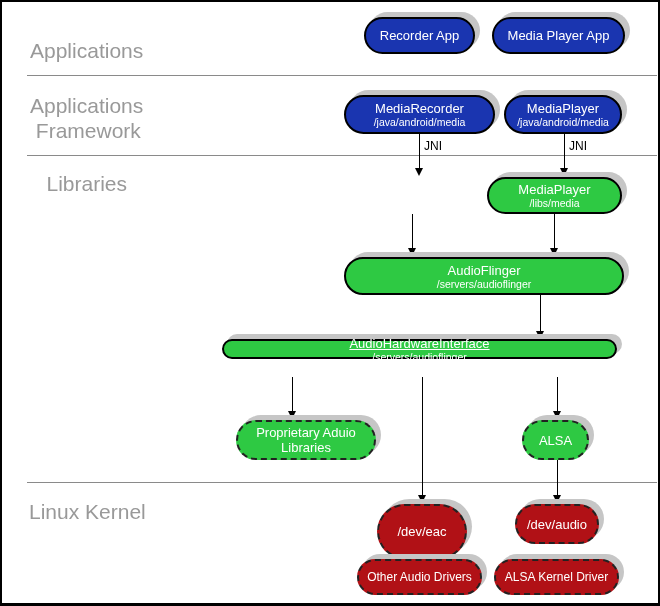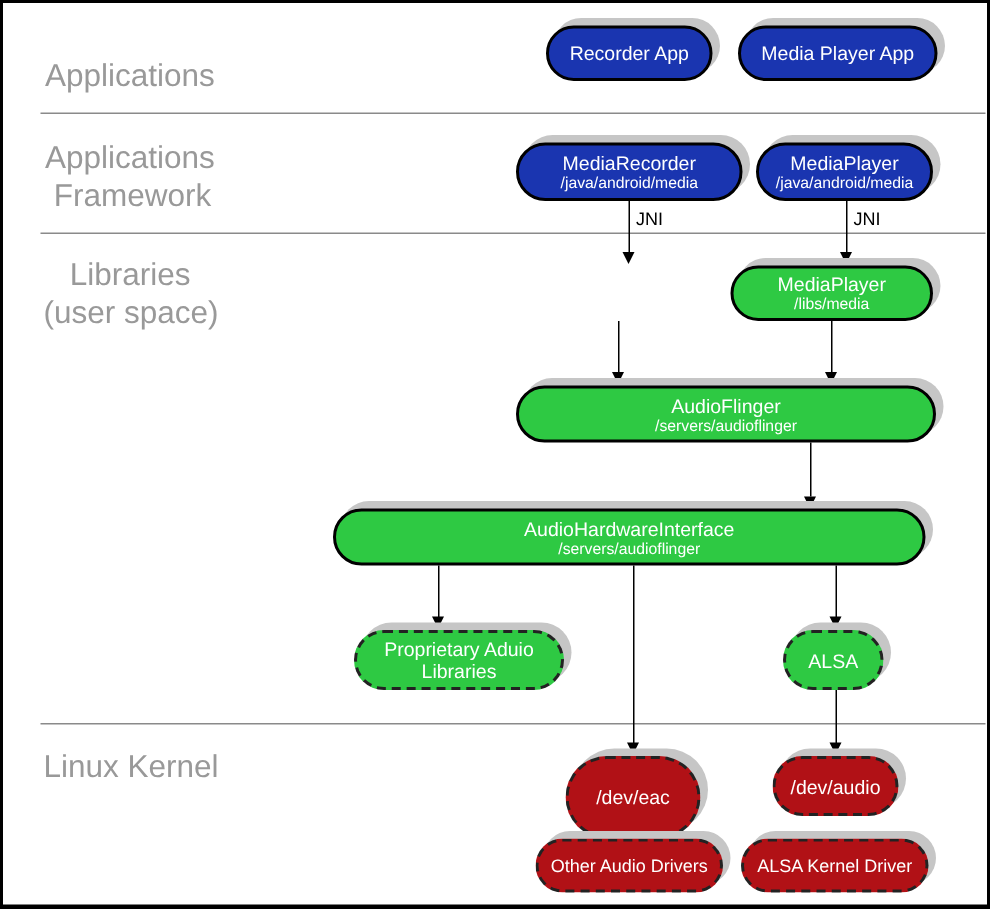--- a/index.html
+++ b/index.html
@@ -25,21 +25,21 @@
   .arrowhead{position:absolute;width:0;height:0;border-left:4px solid transparent;border-right:4px solid transparent;border-top:8px solid #000;}
   .jni{position:absolute;font-size:12px;color:#000;}
 </style>
 </head>
 <body>
 
 <div id="canvas">
 
   <div class="layer-label" style="left:28px;top:36px;">Applications</div>
   <div class="layer-label" style="left:28px;top:91px;"><span>Applications</span><br><span> Framework</span></div>
-  <div class="layer-label" style="left:27px;top:169px;"><span>   Libraries</span><br><span>(user space)</span></div>
+  <div class="layer-label" style="left:27px;top:169px;"><span>   Libraries</span><br></div>
   <div class="layer-label" style="left:27px;top:497px;">Linux Kernel</div>
 
   <div class="divider" style="top:73px;"></div>
   <div class="divider" style="top:153px;"></div>
   <div class="divider" style="top:480px;"></div>
 
   <div class="pill blue" style="left:362px;top:15px;width:111px;height:37px;">
     <span class="title">Recorder App</span>
   </div>
   <div class="pill blue" style="left:490px;top:15px;width:133px;height:37px;">
@@ -73,21 +73,21 @@
   <div class="arrowhead" style="left:548px;top:246px;"></div>
 
   <div class="pill green" style="left:342px;top:255px;width:280px;height:38px;">
     <span class="title">AudioFlinger</span>
     <span class="subtitle">/servers/audioflinger</span>
   </div>
 
   <div class="vline" style="left:538px;top:293px;height:36px;"></div>
   <div class="arrowhead" style="left:534px;top:329px;"></div>
 
-  <div class="pill green" style="left:220px;top:337px;width:395px;height:38px;">
+  <div class="pill green" style="left:220px;top:337px;width:395px;height:20px;text-decoration:underline;">
     <span class="title">AudioHardwareInterface</span>
     <span class="subtitle">/servers/audioflinger</span>
   </div>
 
   <div class="vline" style="left:290px;top:375px;height:36px;"></div>
   <div class="arrowhead" style="left:286px;top:409px;"></div>
   <div class="vline" style="left:420px;top:375px;height:120px;"></div>
   <div class="arrowhead" style="left:416px;top:493px;"></div>
   <div class="vline" style="left:555px;top:375px;height:36px;"></div>
   <div class="arrowhead" style="left:551px;top:409px;"></div>

